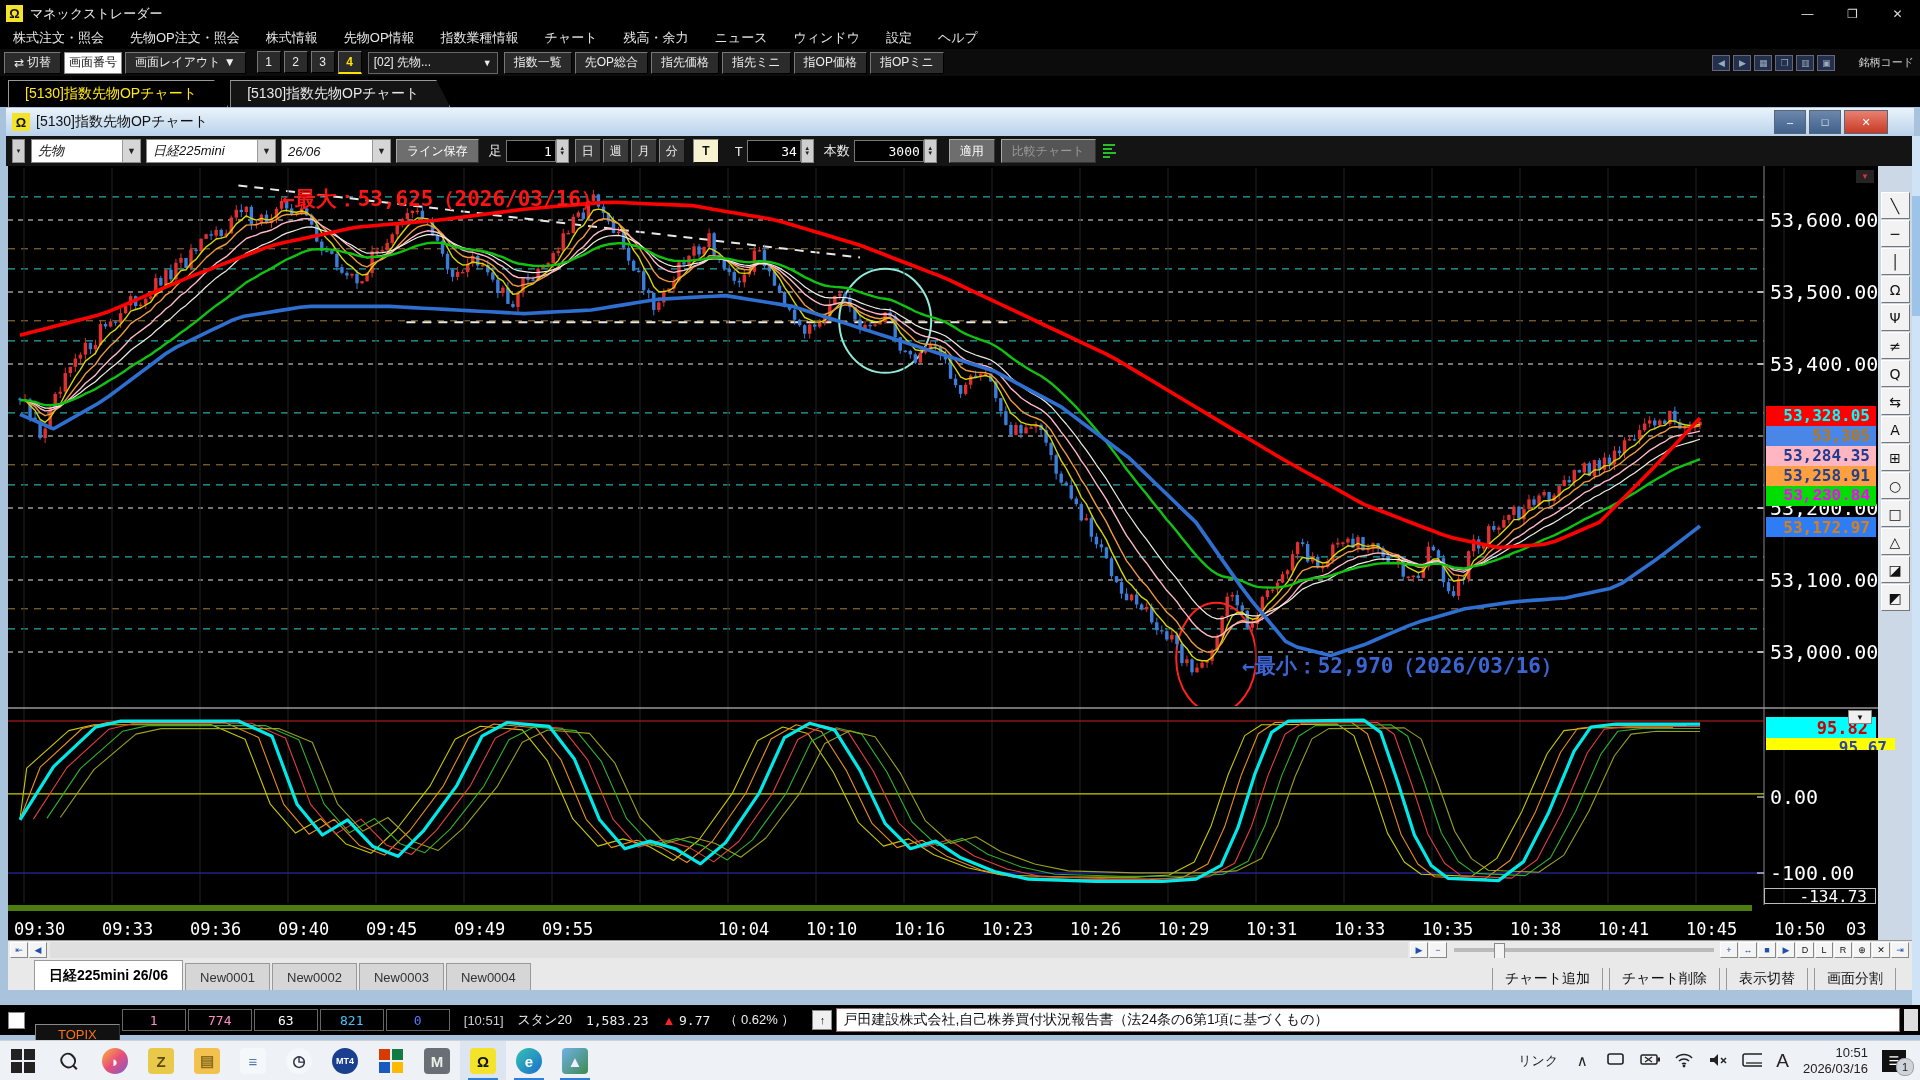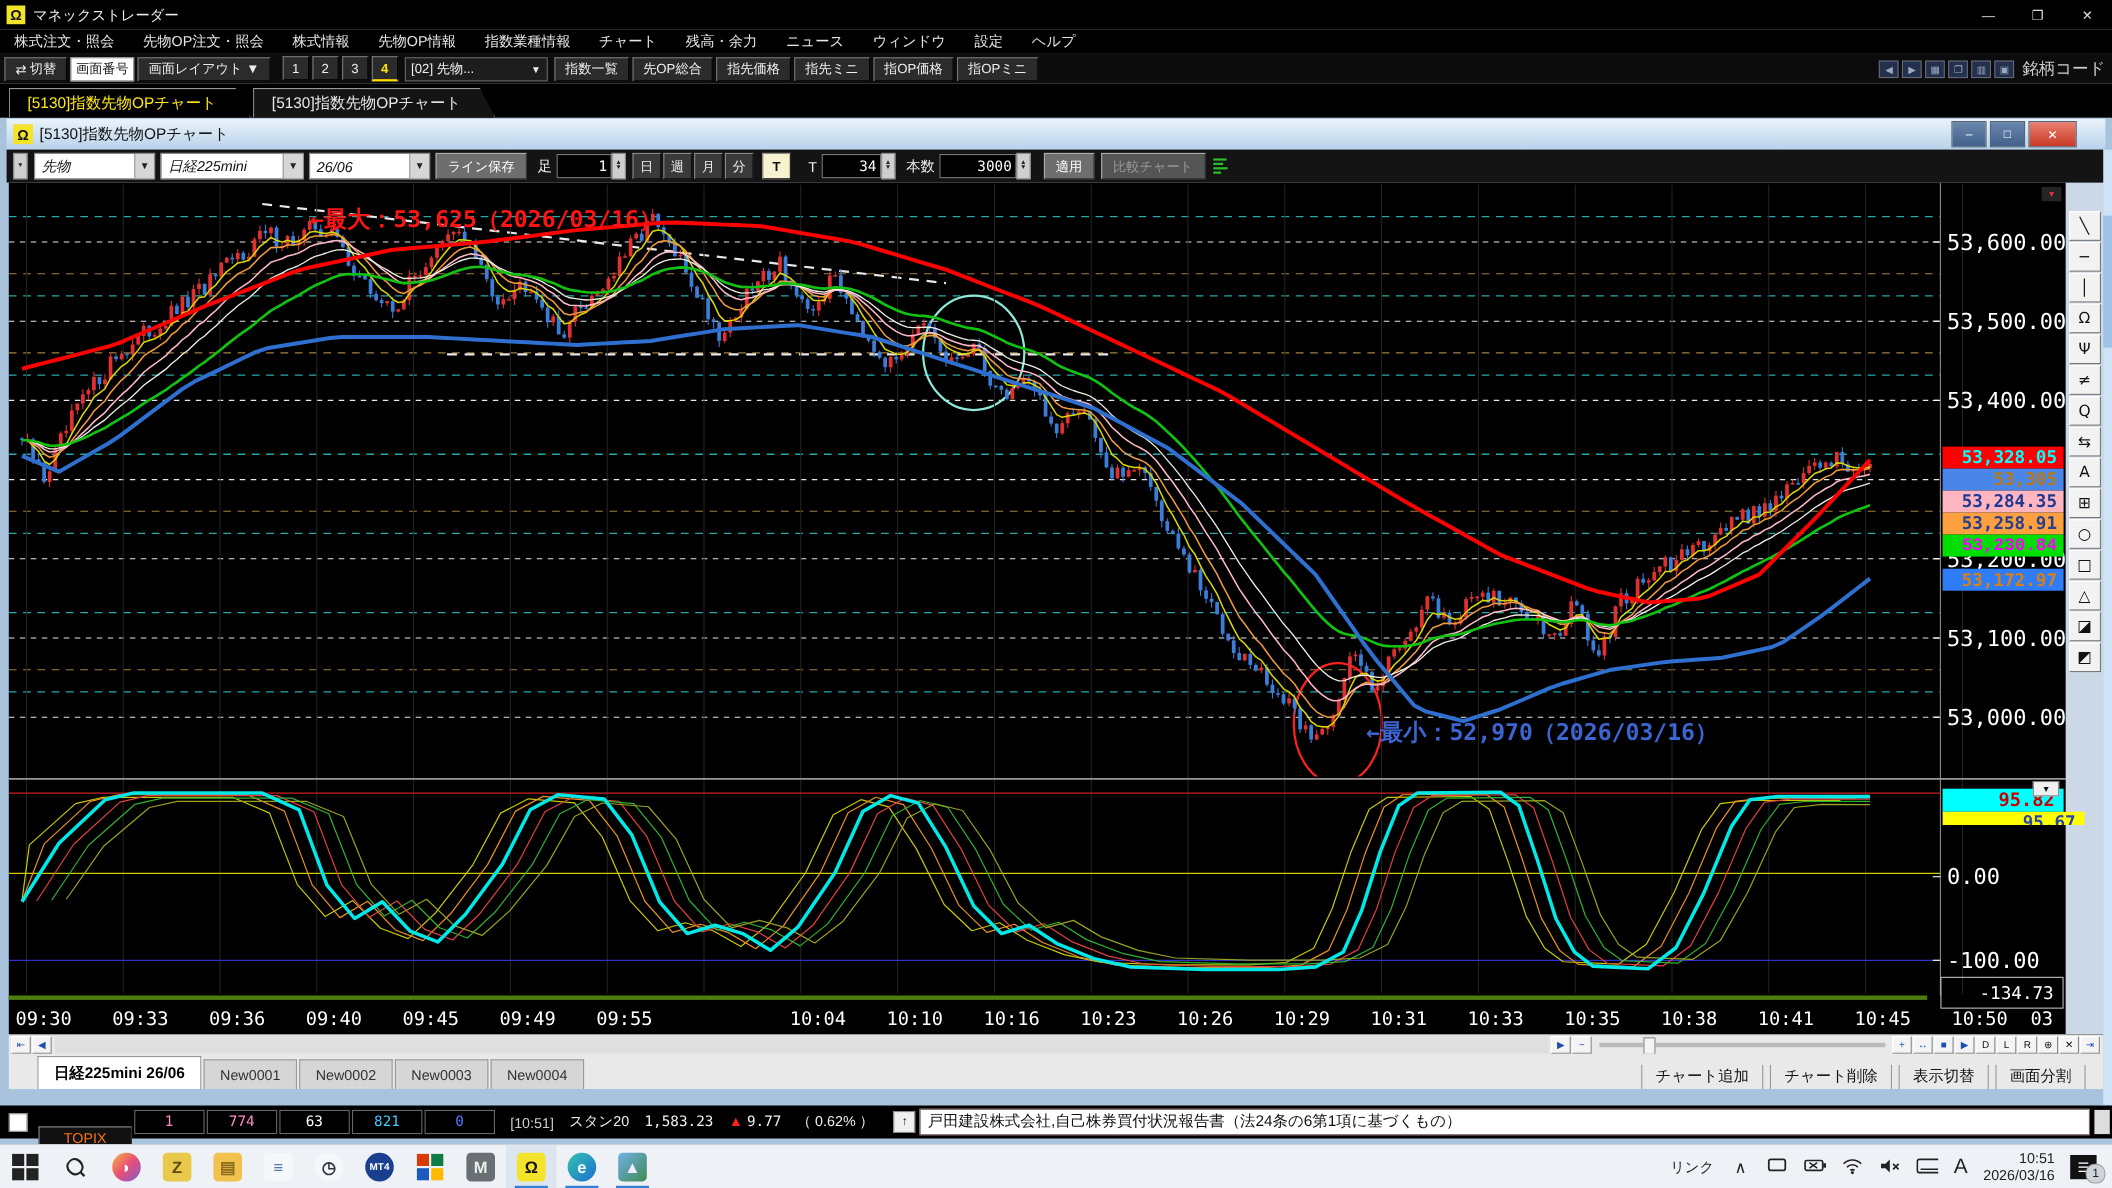--- a/index.html
+++ b/index.html
@@ -16,21 +16,21 @@
   .menu-item{color:#e6e6e6;font-size:13px;padding:0 13px;}
   #toolbar{left:0;top:49px;width:1920px;height:27px;background:#0c0c0c;display:flex;align-items:center;z-index:30;}
   .tb-btn{background:#2b2b2b;border:1px solid;border-color:#777 #000 #000 #777;color:#eee;font-size:12px;
           height:20px;display:flex;align-items:center;padding:0 9px;margin-right:3px;}
   .tb-sq{width:22px;justify-content:center;padding:0;}
   .tb-sq.active{color:#ffe200;border-bottom:2px solid #ffe200;font-weight:bold;}
   .tb-dd{background:#1d1d1d;border:1px solid #666;color:#eee;font-size:12px;height:20px;display:flex;align-items:center;padding:0 5px;margin:0 6px 0 3px;width:118px;justify-content:space-between;}
   #screen-no{background:#fff;color:#111;font-size:12px;height:20px;display:flex;align-items:center;padding:0 4px;border:1px solid #888;margin-right:3px;}
   #tb-right{margin-left:auto;display:flex;align-items:center;gap:3px;padding-right:6px;}
   .mini-ic{width:16px;height:14px;border:1px solid #667;background:#23304d;color:#9ab;font-size:9px;display:flex;align-items:center;justify-content:center;}
-  #tb-right .lbl{color:#ccc;font-size:15px;margin-left:4px;}
+  #tb-right .lbl{color:#ccc;font-size:11px;margin-left:20px;}
   
   #doctabs{left:0;top:76px;width:1920px;height:31px;background:#000;display:flex;align-items:flex-end;padding-left:8px;z-index:30;}
   .doc-tab{height:26px;display:flex;align-items:center;padding:0 30px 0 16px;font-size:14px;border:1px solid #999;border-bottom:none;
            clip-path:polygon(0 0,calc(100% - 14px) 0,100% 100%,0 100%);background:#141414;color:#e8e8e8;margin-right:2px;}
   .doc-tab.active{background:#000;color:#ffe818;}
   
   #mdi-title{left:6px;top:108px;width:1908px;height:28px;background:linear-gradient(#eaf3fb,#b9d2ea);display:flex;align-items:center;z-index:30;}
   #mdi-icon{width:18px;height:18px;background:#f3e32a;margin:0 6px;display:flex;align-items:center;justify-content:center;font-weight:bold;font-size:13px;color:#111;}
   #mdi-title .t{font-size:14px;color:#111;}
   .mdi-btn{width:30px;height:22px;margin-left:3px;border:1px solid #567;background:linear-gradient(#6b87ac,#41618c);color:#fff;font-size:11px;display:flex;align-items:center;justify-content:center;}
@@ -53,21 +53,21 @@
   .tool-btn{width:27px;height:25px;background:#f2f2f2;border:1px solid;border-color:#fff #777 #777 #fff;margin-bottom:1px;
             display:flex;align-items:center;justify-content:center;font-size:14px;color:#111;font-family:"DejaVu Sans",sans-serif;}
   #vscroll{left:1912px;top:136px;width:8px;height:869px;background:#cfe3f6;z-index:3;}
   #vscroll .thumb{position:absolute;left:0;top:60px;width:8px;height:120px;background:#9dc3e8;}
   .price-box{position:absolute;left:1766px;width:110px;height:20px;font:bold 16px "DejaVu Sans Mono",monospace;
              display:flex;align-items:center;justify-content:flex-end;padding-right:6px;box-sizing:border-box;z-index:4;}
   #osc-cur{left:1766px;top:717px;width:110px;height:21px;background:#00ffff;color:#cc0000;z-index:4;
            font:bold 17px "DejaVu Sans Mono",monospace;display:flex;align-items:center;justify-content:flex-end;padding-right:8px;box-sizing:border-box;}
   #osc-sec{left:1766px;top:738px;width:129px;height:12px;background:#ffff00;color:#2946a8;z-index:4;overflow:hidden;
            font:bold 16px "DejaVu Sans Mono",monospace;display:flex;align-items:flex-start;justify-content:flex-end;padding-right:8px;box-sizing:border-box;line-height:19px;}
-  #osc-min{left:1764px;top:888px;width:112px;height:29px;border:1px solid #bbb;color:#fff;z-index:4;
+  #osc-min{left:1764px;top:888px;width:112px;height:16px;border:1px solid #bbb;color:#fff;z-index:4;
            font:16px "DejaVu Sans Mono",monospace;display:flex;align-items:center;justify-content:flex-end;padding-right:8px;box-sizing:border-box;}
   .mini-arrow{z-index:5;display:flex;align-items:center;justify-content:center;}
   #main-arrow{left:1856px;top:170px;width:18px;height:13px;background:#242424;color:#e03030;font-size:8px;}
   #sub-arrow{left:1848px;top:710px;width:24px;height:14px;background:#f0f0f0;border:1px solid #888;color:#111;font-size:8px;box-sizing:border-box;}
   
   #hscroll-row{left:8px;top:940px;width:1904px;height:18px;background:#e9e9e9;display:flex;align-items:center;z-index:10;border-top:1px solid #999;}
   .hs-btn{width:18px;height:16px;background:#f4f4f4;border:1px solid;border-color:#fff #888 #888 #fff;font-size:9px;color:#1d4fb0;
           display:flex;align-items:center;justify-content:center;margin-right:1px;box-sizing:border-box;}
   #hs-track{flex:1;height:16px;background:#dfdfdf;margin:0 2px;position:relative;}
   #hs-zoomtrack{width:260px;height:4px;background:#bbb;margin:0 6px;position:relative;}
@@ -94,21 +94,21 @@
   .tk-glyph{width:26px;height:26px;border-radius:4px;display:flex;align-items:center;justify-content:center;font-size:15px;font-weight:bold;}
   #start-g{display:grid;grid-template-columns:11px 11px;grid-template-rows:11px 11px;gap:2px;}
   #start-g div{background:#222;}
   .search-g{font-size:22px;color:#222;transform:rotate(-45deg);font-weight:normal;}
   #tray{margin-left:auto;display:flex;align-items:center;gap:14px;padding-right:14px;}
   #tray .txt{font-size:13px;color:#222;}
   .tray-ic{width:20px;height:18px;display:flex;align-items:center;justify-content:center;color:#222;font-size:15px;}
   #clock{font-size:13px;color:#222;text-align:right;line-height:16px;}
   #notif{width:24px;height:22px;background:#111;position:relative;display:flex;align-items:center;justify-content:center;color:#fff;font-size:12px;}
   #notif .badge{position:absolute;right:-8px;bottom:-4px;width:16px;height:16px;border-radius:8px;background:#cfd4da;color:#222;font-size:11px;display:flex;align-items:center;justify-content:center;border:1px solid #9aa0a8;}
-  #time-axis{left:8px;top:905px;width:1744px;height:35px;z-index:4;border-top:4px solid #4d7c0f;}
+  #time-axis{left:8px;top:905px;width:1744px;height:35px;z-index:4;border-top:6px solid #4d7c0f;}
   .t-lbl{position:absolute;top:8px;color:#fff;font:17px "DejaVu Sans Mono",monospace;}
 </style>
 </head>
 <body>
 
 <div id="stage">
 
   <div id="chart-bg" class="abs"></div>
   <svg id="chart-svg" class="abs" viewBox="0 0 1920 1080">
       <defs>

